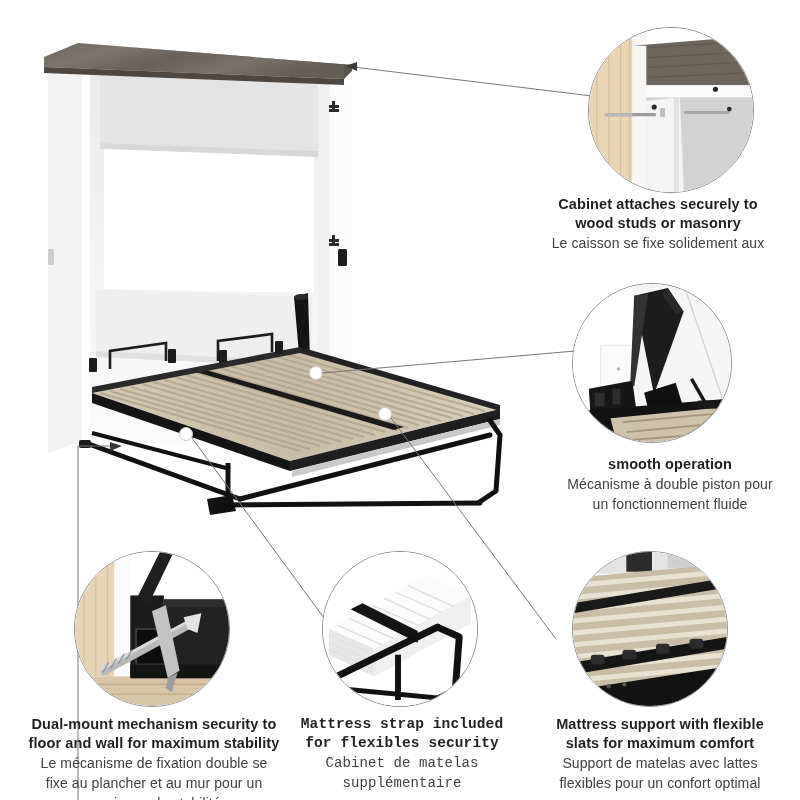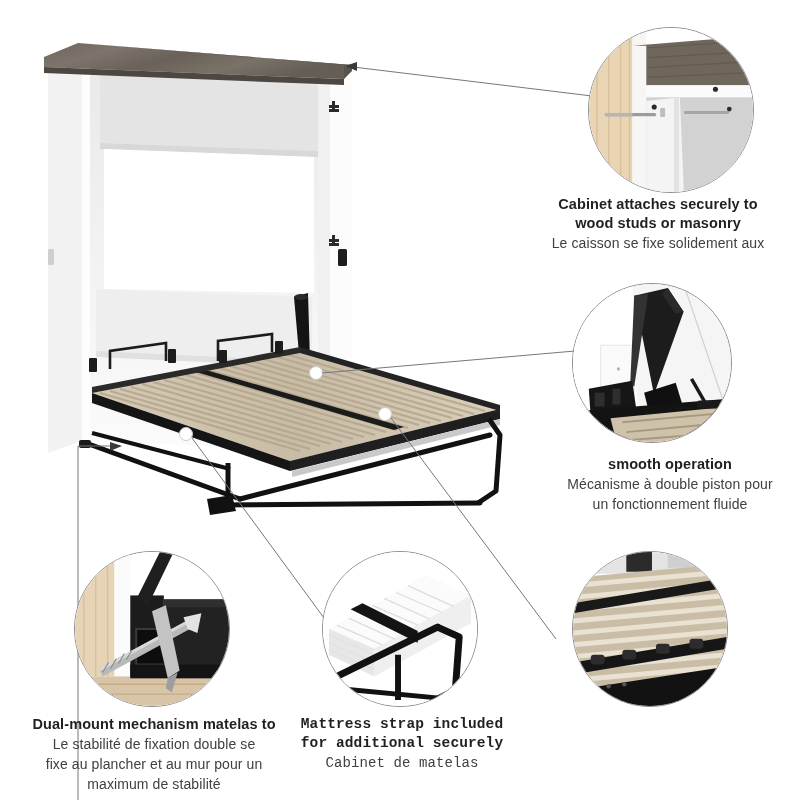--- a/index.html
+++ b/index.html
@@ -324,22 +324,23 @@
             <line x1="52" y1="109" x2="58" y2="99"></line>
         </g>
       </g>
 
       <polygon points="78,60 92,54 106,120 94,128" fill="#c3c3c3"></polygon>
       <polygon points="94,128 104,122 98,142 92,138" fill="#9e9e9e"></polygon>
     </svg>
   </div>
 
   <div class="caption" style="left:8px;top:694px;width:292px;">
-    <div class="cap-en">Dual-mount mechanism matelas to</div>
-    <div class="cap-fr">Le stabilité de fixation double se</div>
+    <div class="cap-en">Dual-mount mechanism security to</div>
+    <div class="cap-en">floor and wall for maximum stability</div>
+    <div class="cap-fr">Le mécanisme de fixation double se</div>
     <div class="cap-fr">fixe au plancher et au mur pour un</div>
     <div class="cap-fr">maximum de stabilité</div>
   </div>
 
   <div class="circle" style="left:322px;top:530px;width:156px;height:156px;">
     <svg viewBox="0 0 156 156">
       <rect width="156" height="156" fill="#ffffff"></rect>
 
       <polygon points="6,78 104,24 150,44 150,72 52,126 6,104" fill="#f2f2f2"></polygon>
       <polygon points="6,78 104,24 150,44 52,98" fill="#fbfbfb"></polygon>
@@ -364,22 +365,23 @@
 
       <path d="M10,128 L116,76" stroke="#111111" stroke-width="7" fill="none" stroke-linecap="round"></path>
       <path d="M116,76 L138,86 L134,140 L110,152" stroke="#111111" stroke-width="7" fill="none" stroke-linejoin="round"></path>
       <path d="M76,104 L76,150" stroke="#111111" stroke-width="6" fill="none"></path>
       <path d="M12,138 L118,148" stroke="#111111" stroke-width="5" fill="none"></path>
     </svg>
   </div>
 
   <div class="caption" style="left:296px;top:694px;width:212px;font-family:Liberation Mono, monospace;">
     <div class="cap-en">Mattress strap included</div>
-    <div class="cap-en">for additional securely</div>
+    <div class="cap-en">for flexibles security</div>
     <div class="cap-fr">Cabinet de matelas</div>
+    <div class="cap-fr">supplémentaire</div>
   </div>
 
   <div class="circle" style="left:572px;top:530px;width:156px;height:156px;">
     <svg viewBox="0 0 156 156">
       <rect width="156" height="156" fill="#ffffff"></rect>
       <rect x="0" y="0" width="156" height="22" fill="#e4e4e4"></rect>
       <rect x="54" y="0" width="26" height="20" fill="#2b2b2b"></rect>
       <rect x="96" y="0" width="36" height="16" fill="#cfcfcf"></rect>
 
       <polygon points="0,26 156,12 156,156 0,156" fill="#cabda6"></polygon>
@@ -405,14 +407,20 @@
         <rect x="18" y="104" width="14" height="10" rx="3"></rect>
         <rect x="50" y="99" width="14" height="10" rx="3"></rect>
         <rect x="84" y="93" width="14" height="10" rx="3"></rect>
         <rect x="118" y="88" width="14" height="10" rx="3"></rect>
       </g>
       <circle cx="36" cy="136" r="2.2" fill="#555555"></circle>
       <circle cx="52" cy="134" r="2.2" fill="#555555"></circle>
     </svg>
   </div>
 
+  <div class="caption" style="left:520px;top:694px;width:280px;">
+    <div class="cap-en">Mattress support with flexible</div>
+    <div class="cap-en">slats for maximum comfort</div>
+    <div class="cap-fr">Support de matelas avec lattes</div>
+    <div class="cap-fr">flexibles pour un confort optimal</div>
+  </div>
 
 </div>
 
 </body></html>

